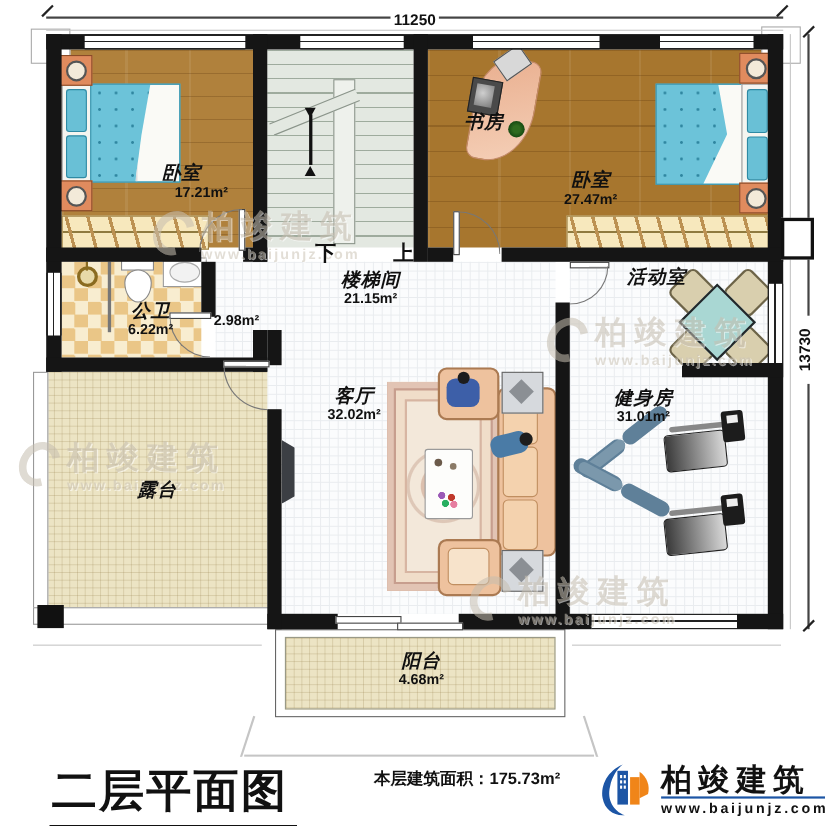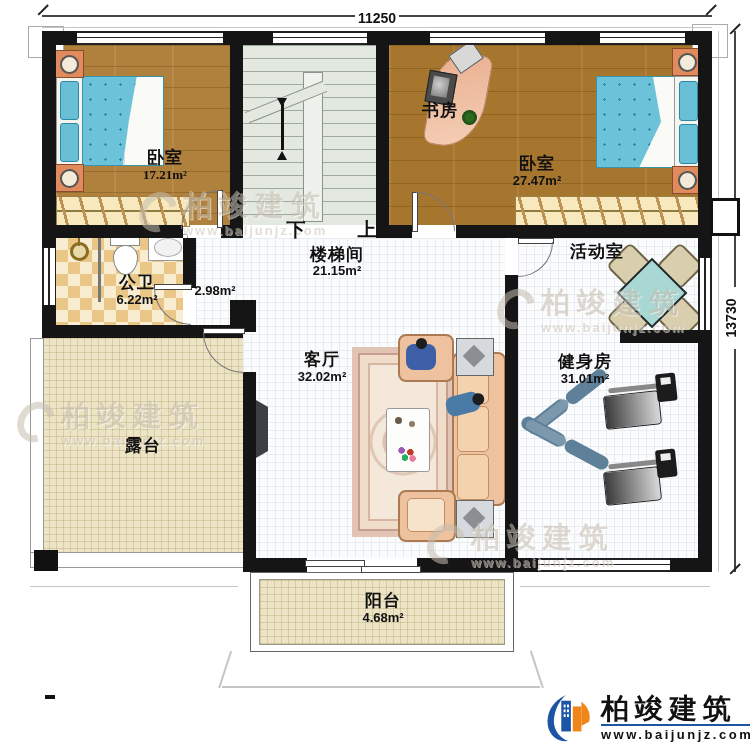--- a/index.html
+++ b/index.html
@@ -26,21 +26,21 @@
   .wall{position:absolute;background:#151515;z-index:30;}
   .winH{position:absolute;z-index:31;height:14px;
     background:linear-gradient(to bottom,#222 0 1.5px,#fff 1.5px 6px,#222 6px 7.5px,#fff 7.5px 12.5px,#222 12.5px 14px);}
   .winV{position:absolute;z-index:31;width:14px;
     background:linear-gradient(to right,#222 0 1.5px,#fff 1.5px 6px,#222 6px 7.5px,#fff 7.5px 12.5px,#222 12.5px 14px);}
   .leaf{position:absolute;background:#fff;border:1px solid #444;z-index:33;}
   .arc{position:absolute;z-index:33;}
   
   .lbl{position:absolute;z-index:40;color:#101010;font-weight:bold;white-space:nowrap;
        transform:translateX(-50%);text-align:center;}
-  .rn{font-size:17px;letter-spacing:1px;}
+  .rn{font-size:17px;letter-spacing:1px;font-style:italic;}
   .ra{font-size:13px;}
   .dim{font-size:14px;font-weight:bold;color:#111;background:#fff;padding:0 3px;z-index:40;}
   
   .wm{position:absolute;display:flex;align-items:center;gap:7px;z-index:36;opacity:.55;pointer-events:none;}
   .wm-logo{width:22px;height:28px;border:7px solid #c6beb0;border-right-color:transparent;
            border-radius:50%;transform:rotate(32deg);}
   .wm-name{font-size:29px;font-weight:800;letter-spacing:7px;color:#c6beb0;text-shadow:1px 1px 0 #fff;}
   .wm-url{font-size:13px;font-weight:700;letter-spacing:2px;color:#ccc4b6;text-shadow:1px 1px 0 #fff;margin-top:-3px;}
   
   .fur{position:absolute;z-index:12;}
@@ -238,21 +238,21 @@
     <div style="position:absolute;left:0;top:16px;width:54px;height:32px;background:linear-gradient(90deg,#3a3a3a,#d9d9d9);border:1.5px solid #222;border-radius:4px;"></div>
     <div style="position:absolute;left:6px;top:9px;width:58px;height:5px;background:#888;border-radius:3px;"></div>
     <div style="position:absolute;left:54px;top:0;width:20px;height:28px;background:#1c1c1c;border-radius:3px;">
       <div style="position:absolute;left:5px;top:4px;width:10px;height:7px;background:#eee;"></div>
     </div>
   </div>
   <div class="fur" style="left:528px;top:410px;width:44px;height:10px;background:#7b98ac;border-radius:5px;transform:rotate(-38deg);box-shadow:-3px 0 0 2px #5f8099,46px 0 0 2px #5f8099;z-index:13;"></div>
   <div class="fur" style="left:524px;top:428px;width:44px;height:10px;background:#7b98ac;border-radius:5px;transform:rotate(28deg);box-shadow:-3px 0 0 2px #5f8099,46px 0 0 2px #5f8099;z-index:13;"></div>
 
   <div class="lbl rn" style="left:165px;top:146px;">卧室</div>
-  <div class="lbl ra" style="left:165px;top:167px;font-family:Liberation Serif, serif;">17.21m²</div>
+  <div class="lbl ra" style="left:183px;top:167px;">17.21m²</div>
 
   <div class="lbl rn" style="left:440px;top:99px;">书房</div>
 
   <div class="lbl rn" style="left:537px;top:152px;">卧室</div>
   <div class="lbl ra" style="left:537px;top:173px;">27.47m²</div>
 
   <div class="lbl" style="left:296px;top:217px;font-size:19px;">下</div>
   <div class="lbl" style="left:367px;top:217px;font-size:19px;">上</div>
   <div class="lbl rn" style="left:337px;top:243px;">楼梯间</div>
   <div class="lbl ra" style="left:337px;top:263px;">21.15m²</div>
@@ -309,22 +309,24 @@
   <div class="wm" style="left:428px;top:518px;">
     <div class="wm-logo"></div>
     <div>
         <div class="wm-name">柏竣建筑</div>
          <div class="wm-url">www.baijunjz.com</div>
       </div>
   </div>
 
   <div class="footer">
     <div style="position:absolute;left:45px;top:4px;display:flex;align-items:baseline;gap:16px;border-bottom:4.5px solid #111;box-shadow:0 8px 0 -5px #b9b9b9;padding:0 8px 3px 2px;">
+      <span style="font-size:41px;font-weight:bold;letter-spacing:2px;color:#111;">二层平面图</span>
     </div>
     <div style="position:absolute;left:340px;top:8px;font-size:15px;font-weight:600;color:#111;line-height:25px;">
+      <div>本层建筑面积：175.73m²</div>
     </div>
     <div style="position:absolute;left:543px;top:6px;display:flex;gap:8px;align-items:center;">
       <svg width="50" height="48" viewBox="0 0 52 50">
         <path d="M24 1C10 7 3 20 5 33c2 11 11 17 21 16C15 45 9 34 12 22 14 12 19 5 24 1Z" fill="#1c55a5"></path>
         <rect x="19" y="7" width="10" height="32" fill="#1c55a5"></rect>
         <rect x="21.5" y="11" width="2" height="3" fill="#fff"></rect>
           <rect x="25" y="11" width="2" height="3" fill="#fff"></rect>
         <rect x="21.5" y="16" width="2" height="3" fill="#fff"></rect>
           <rect x="25" y="16" width="2" height="3" fill="#fff"></rect>
         <rect x="21.5" y="21" width="2" height="3" fill="#fff"></rect>

